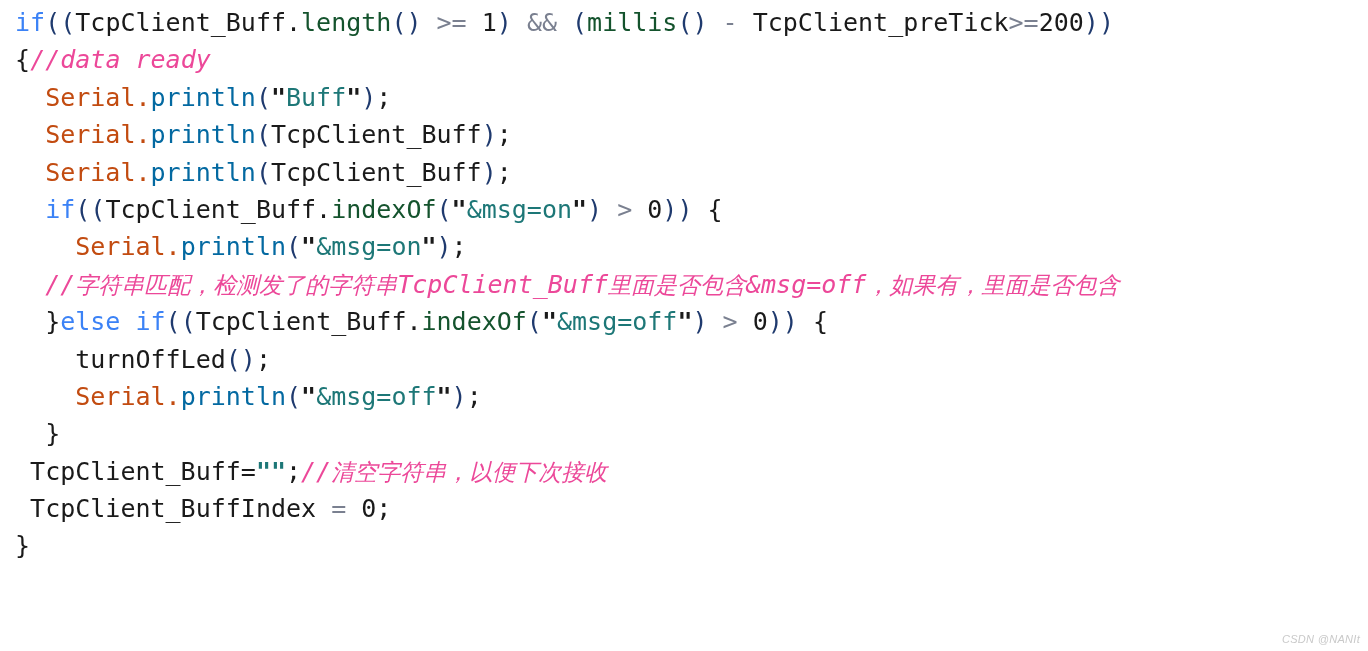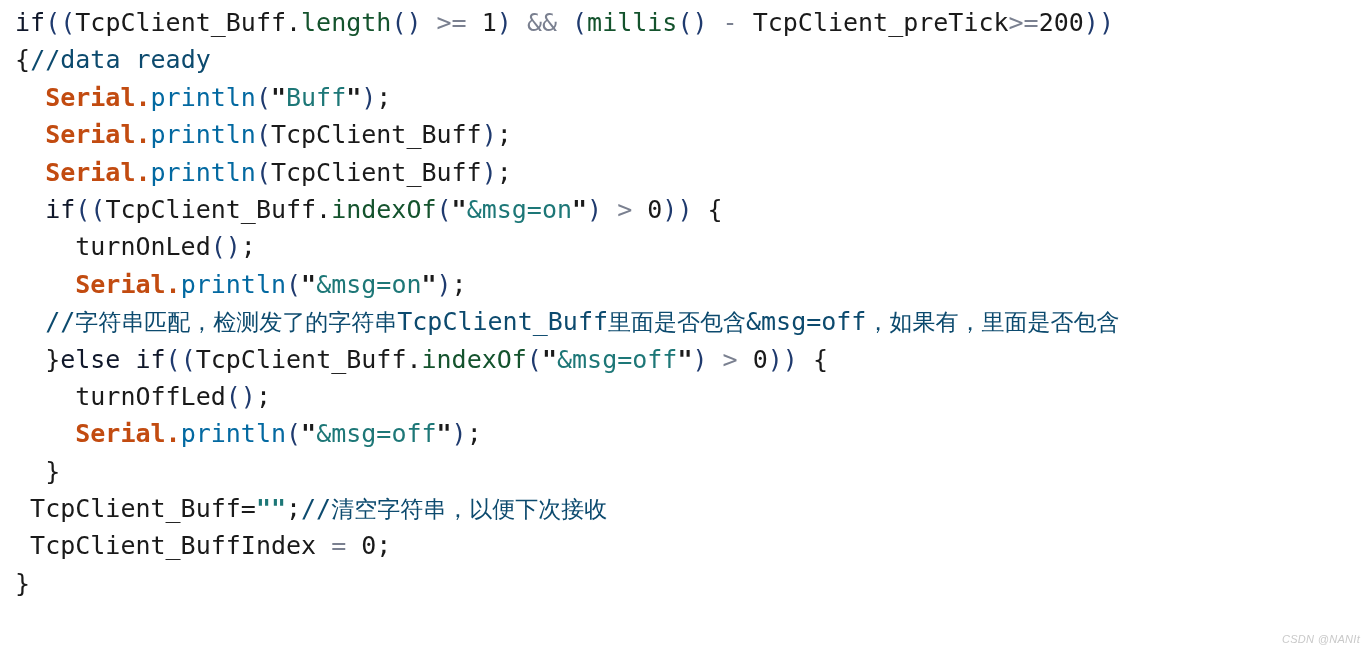--- a/index.html
+++ b/index.html
@@ -29,27 +29,27 @@
     line-height: 37.4px;
     white-space: pre;
     font-size: 25px;
     font-family: "DejaVu Sans Mono", "Liberation Mono", monospace;
     color: #202020;
     letter-spacing: 0px;
   }
 
   
   .t-plain    { color: #1a1a1a; }
-  .t-keyword  { color: #0f172a; }
+  .t-keyword  { color: #3b82f6; }
   .t-func     { color: #14532d; }
   .t-method   { color: #0369a1; }
-  .t-object   { color: #c24b10; font-weight: bold; }
+  .t-object   { color: #c24b10; font-weight: normal; }
   .t-string   { color: #1d7777; }
   .t-quote    { color: #1a1a1a; font-weight: bold; }
-  .t-comment  { color: #0c4a6e; }
+  .t-comment  { color: #ec4899; font-style: italic; }
   .t-punct    { color: #1f3a6e; }
   .t-op       { color: #7a8090; }
   .t-num      { color: #1a1a1a; }
   .t-brace    { color: #1a1a1a; }
   .t-emptystr { color: #1d7777; font-weight: bold; }
 
   .cjk {
     font-family: "DejaVu Sans", "Liberation Sans", sans-serif;
     font-size: 23px;
   }
@@ -69,21 +69,20 @@
 </head>
 <body>
 
 <div id="code-block">
     <div class="code-line"><span class="t-plain"> </span><span class="t-keyword">if</span><span class="t-punct">((</span><span class="t-plain">TcpClient_Buff</span><span class="t-plain">.</span><span class="t-func">length</span><span class="t-punct">()</span><span class="t-op"> &gt;= </span><span class="t-num">1</span><span class="t-punct">)</span><span class="t-op"> &amp;&amp; </span><span class="t-punct">(</span><span class="t-func">millis</span><span class="t-punct">()</span><span class="t-op"> - </span><span class="t-plain">TcpClient_preTick</span><span class="t-op">&gt;=</span><span class="t-num">200</span><span class="t-punct">))</span></div>
     <div class="code-line"><span class="t-plain"> </span><span class="t-brace">{</span><span class="t-comment">//data ready</span></div>
     <div class="code-line"><span class="t-plain">   </span><span class="t-object">Serial</span><span class="t-object">.</span><span class="t-method">println</span><span class="t-punct">(</span><span class="t-quote">"</span><span class="t-string">Buff</span><span class="t-quote">"</span><span class="t-punct">)</span><span class="t-plain">;</span></div>
     <div class="code-line"><span class="t-plain">   </span><span class="t-object">Serial</span><span class="t-object">.</span><span class="t-method">println</span><span class="t-punct">(</span><span class="t-plain">TcpClient_Buff</span><span class="t-punct">)</span><span class="t-plain">;</span></div>
     <div class="code-line"><span class="t-plain">   </span><span class="t-object">Serial</span><span class="t-object">.</span><span class="t-method">println</span><span class="t-punct">(</span><span class="t-plain">TcpClient_Buff</span><span class="t-punct">)</span><span class="t-plain">;</span></div>
     <div class="code-line"><span class="t-plain">   </span><span class="t-keyword">if</span><span class="t-punct">((</span><span class="t-plain">TcpClient_Buff</span><span class="t-plain">.</span><span class="t-func">indexOf</span><span class="t-punct">(</span><span class="t-quote">"</span><span class="t-string">&amp;msg=on</span><span class="t-quote">"</span><span class="t-punct">)</span><span class="t-op"> &gt; </span><span class="t-num">0</span><span class="t-punct">))</span><span class="t-brace"> {</span></div>
-    <div class="code-line"><span class="t-plain">     </span><span class="t-plain">turnOnLed</span><span class="t-punct">()</span><span class="t-plain">;</span></div>
     <div class="code-line"><span class="t-plain">     </span><span class="t-object">Serial</span><span class="t-object">.</span><span class="t-method">println</span><span class="t-punct">(</span><span class="t-quote">"</span><span class="t-string">&amp;msg=on</span><span class="t-quote">"</span><span class="t-punct">)</span><span class="t-plain">;</span></div>
     <div class="code-line"><span class="t-plain">   </span><span class="t-comment">//</span><span class="t-comment cjk">字符串匹配，检测发了的字符串</span><span class="t-comment">TcpClient_Buff</span><span class="t-comment cjk">里面是否包含</span><span class="t-comment">&amp;msg=off</span><span class="t-comment cjk">，如果有，里面是否包含</span></div>
     <div class="code-line"><span class="t-plain">   </span><span class="t-brace">}</span><span class="t-keyword">else</span><span class="t-plain"> </span><span class="t-keyword">if</span><span class="t-punct">((</span><span class="t-plain">TcpClient_Buff</span><span class="t-plain">.</span><span class="t-func">indexOf</span><span class="t-punct">(</span><span class="t-quote">"</span><span class="t-string">&amp;msg=off</span><span class="t-quote">"</span><span class="t-punct">)</span><span class="t-op"> &gt; </span><span class="t-num">0</span><span class="t-punct">))</span><span class="t-brace"> {</span></div>
     <div class="code-line"><span class="t-plain">     </span><span class="t-plain">turnOffLed</span><span class="t-punct">()</span><span class="t-plain">;</span></div>
     <div class="code-line"><span class="t-plain">     </span><span class="t-object">Serial</span><span class="t-object">.</span><span class="t-method">println</span><span class="t-punct">(</span><span class="t-quote">"</span><span class="t-string">&amp;msg=off</span><span class="t-quote">"</span><span class="t-punct">)</span><span class="t-plain">;</span></div>
     <div class="code-line"><span class="t-plain">   </span><span class="t-brace">}</span></div>
     <div class="code-line"><span class="t-plain">  </span><span class="t-plain">TcpClient_Buff</span><span class="t-plain">=</span><span class="t-emptystr">""</span><span class="t-plain">;</span><span class="t-comment">//</span><span class="t-comment cjk">清空字符串，以便下次接收</span></div>
     <div class="code-line"><span class="t-plain">  </span><span class="t-plain">TcpClient_BuffIndex</span><span class="t-op"> = </span><span class="t-num">0</span><span class="t-plain">;</span></div>
     <div class="code-line"><span class="t-plain"> </span><span class="t-brace">}</span></div>
   </div>

